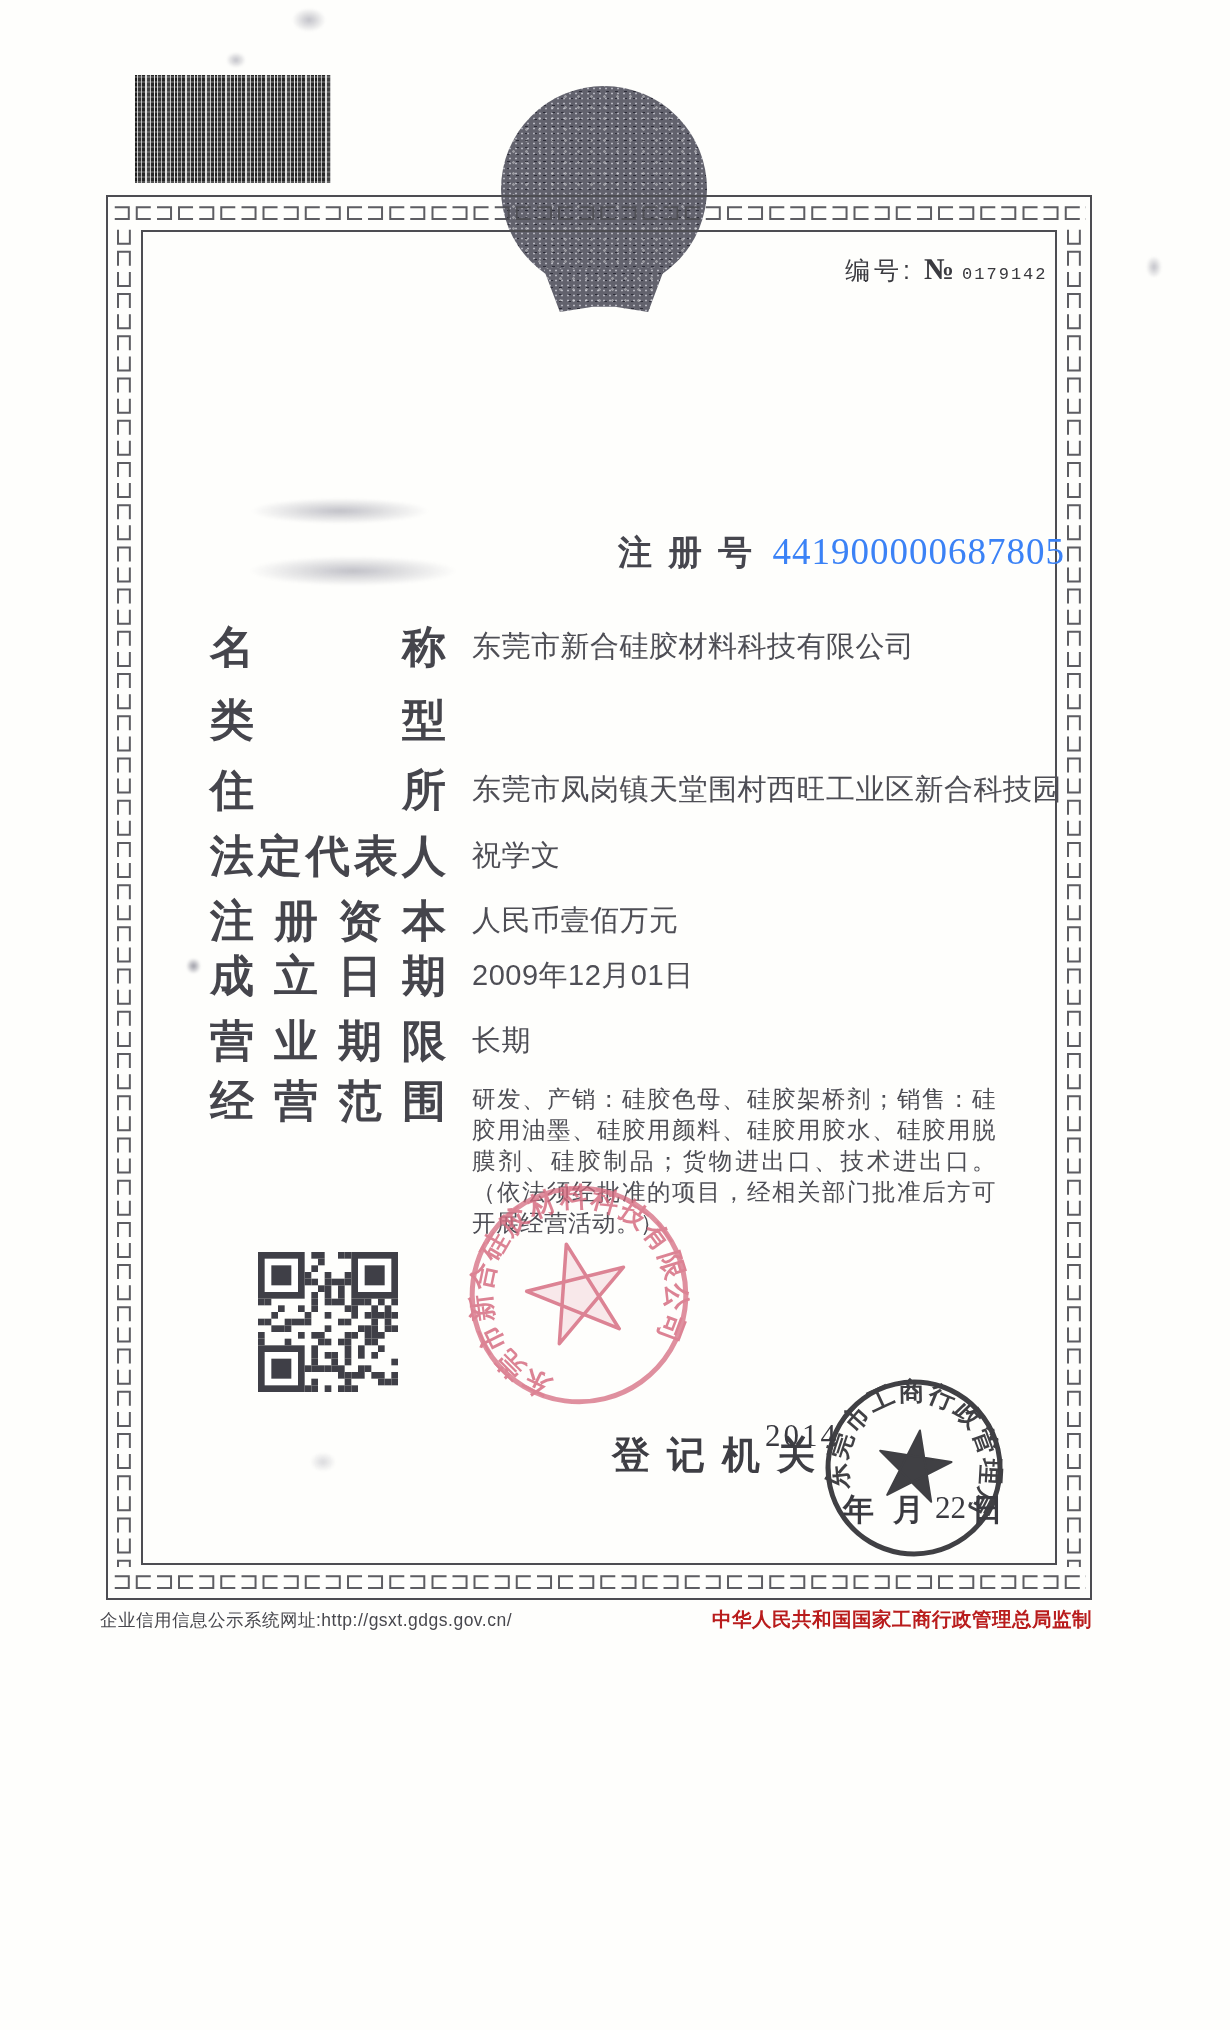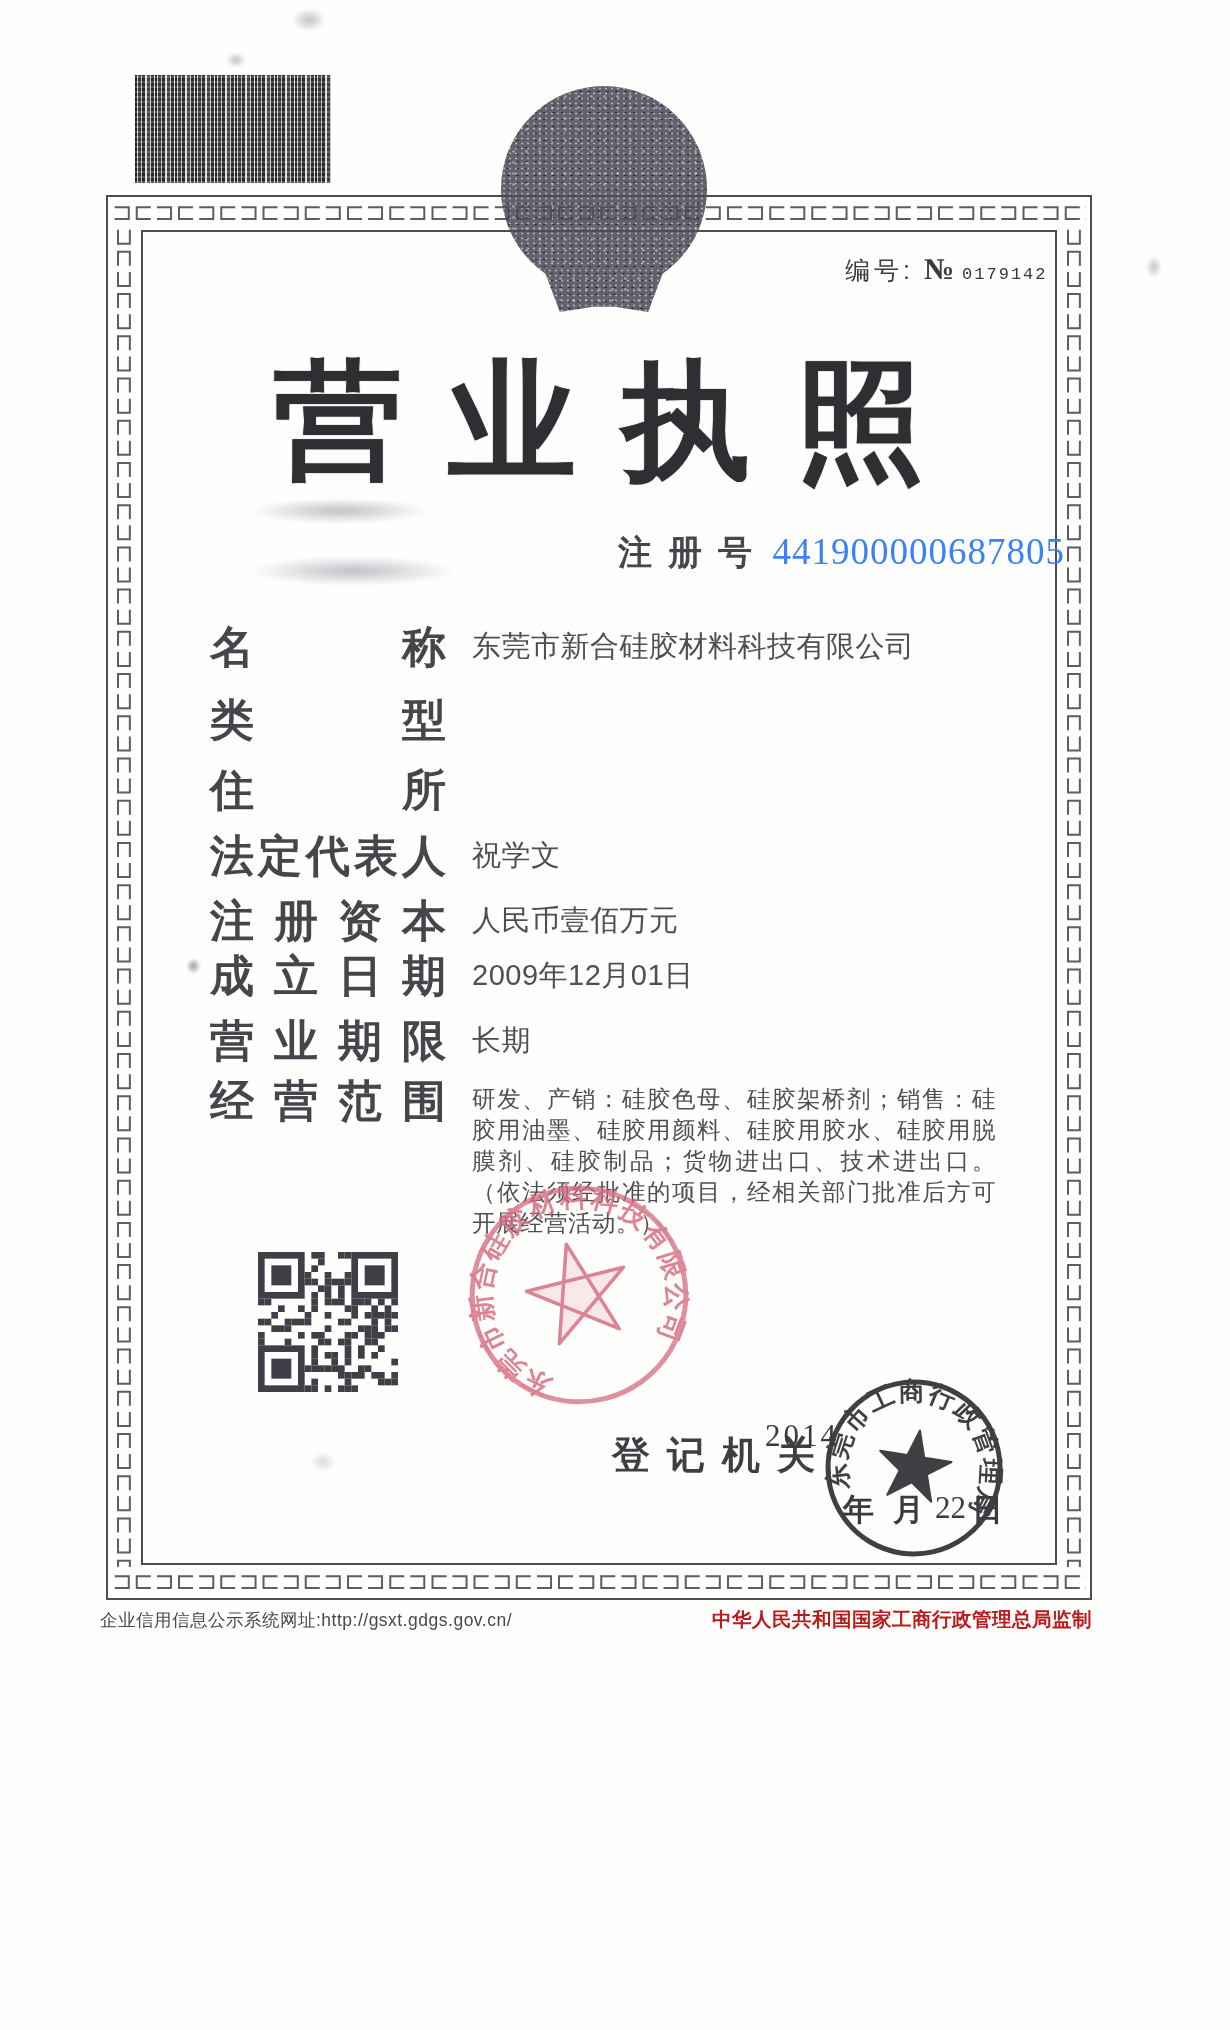--- a/index.html
+++ b/index.html
@@ -112,21 +112,20 @@
     <div class="meander bottom">⊐⊏⊐⊏⊐⊏⊐⊏⊐⊏⊐⊏⊐⊏⊐⊏⊐⊏⊐⊏⊐⊏⊐⊏⊐⊏⊐⊏⊐⊏⊐⊏⊐⊏⊐⊏⊐⊏⊐⊏⊐⊏⊐⊏⊐⊏⊐⊏⊐⊏⊐⊏⊐⊏⊐⊏⊐⊏⊐⊏⊐⊏⊐⊏⊐⊏⊐⊏⊐⊏⊐⊏⊐⊏⊐⊏⊐⊏⊐⊏⊐⊏⊐⊏⊐⊏⊐⊏⊐⊏⊐⊏⊐⊏⊐⊏⊐⊏⊐⊏⊐⊏⊐⊏⊐⊏⊐⊏⊐⊏⊐⊏⊐⊏⊐⊏⊐⊏⊐⊏⊐⊏⊐⊏⊐⊏⊐⊏⊐⊏⊐⊏⊐⊏⊐⊏⊐⊏⊐⊏⊐⊏⊐⊏⊐⊏⊐⊏⊐⊏⊐⊏⊐⊏⊐⊏⊐⊏⊐⊏⊐⊏⊐⊏⊐⊏⊐⊏⊐⊏⊐⊏⊐⊏⊐⊏⊐⊏⊐⊏⊐⊏⊐⊏⊐⊏⊐⊏⊐⊏⊐⊏⊐⊏⊐⊏⊐⊏⊐⊏⊐⊏⊐⊏⊐⊏⊐⊏⊐⊏⊐⊏⊐⊏⊐⊏⊐⊏⊐⊏⊐⊏⊐⊏⊐⊏⊐⊏⊐⊏⊐⊏⊐⊏⊐⊏⊐⊏⊐⊏</div>
     <div class="meander left">⊐⊏⊐⊏⊐⊏⊐⊏⊐⊏⊐⊏⊐⊏⊐⊏⊐⊏⊐⊏⊐⊏⊐⊏⊐⊏⊐⊏⊐⊏⊐⊏⊐⊏⊐⊏⊐⊏⊐⊏⊐⊏⊐⊏⊐⊏⊐⊏⊐⊏⊐⊏⊐⊏⊐⊏⊐⊏⊐⊏⊐⊏⊐⊏⊐⊏⊐⊏⊐⊏⊐⊏⊐⊏⊐⊏⊐⊏⊐⊏⊐⊏⊐⊏⊐⊏⊐⊏⊐⊏⊐⊏⊐⊏⊐⊏⊐⊏⊐⊏⊐⊏⊐⊏⊐⊏⊐⊏⊐⊏⊐⊏⊐⊏⊐⊏⊐⊏⊐⊏⊐⊏⊐⊏⊐⊏⊐⊏⊐⊏⊐⊏⊐⊏⊐⊏⊐⊏⊐⊏⊐⊏⊐⊏⊐⊏⊐⊏⊐⊏⊐⊏⊐⊏⊐⊏⊐⊏⊐⊏⊐⊏⊐⊏⊐⊏⊐⊏⊐⊏⊐⊏⊐⊏⊐⊏⊐⊏⊐⊏⊐⊏⊐⊏⊐⊏⊐⊏⊐⊏⊐⊏⊐⊏⊐⊏⊐⊏⊐⊏⊐⊏⊐⊏⊐⊏⊐⊏⊐⊏⊐⊏⊐⊏⊐⊏⊐⊏⊐⊏⊐⊏⊐⊏⊐⊏⊐⊏⊐⊏⊐⊏⊐⊏⊐⊏⊐⊏⊐⊏</div>
     <div class="meander right">⊐⊏⊐⊏⊐⊏⊐⊏⊐⊏⊐⊏⊐⊏⊐⊏⊐⊏⊐⊏⊐⊏⊐⊏⊐⊏⊐⊏⊐⊏⊐⊏⊐⊏⊐⊏⊐⊏⊐⊏⊐⊏⊐⊏⊐⊏⊐⊏⊐⊏⊐⊏⊐⊏⊐⊏⊐⊏⊐⊏⊐⊏⊐⊏⊐⊏⊐⊏⊐⊏⊐⊏⊐⊏⊐⊏⊐⊏⊐⊏⊐⊏⊐⊏⊐⊏⊐⊏⊐⊏⊐⊏⊐⊏⊐⊏⊐⊏⊐⊏⊐⊏⊐⊏⊐⊏⊐⊏⊐⊏⊐⊏⊐⊏⊐⊏⊐⊏⊐⊏⊐⊏⊐⊏⊐⊏⊐⊏⊐⊏⊐⊏⊐⊏⊐⊏⊐⊏⊐⊏⊐⊏⊐⊏⊐⊏⊐⊏⊐⊏⊐⊏⊐⊏⊐⊏⊐⊏⊐⊏⊐⊏⊐⊏⊐⊏⊐⊏⊐⊏⊐⊏⊐⊏⊐⊏⊐⊏⊐⊏⊐⊏⊐⊏⊐⊏⊐⊏⊐⊏⊐⊏⊐⊏⊐⊏⊐⊏⊐⊏⊐⊏⊐⊏⊐⊏⊐⊏⊐⊏⊐⊏⊐⊏⊐⊏⊐⊏⊐⊏⊐⊏⊐⊏⊐⊏⊐⊏⊐⊏⊐⊏⊐⊏⊐⊏⊐⊏⊐⊏</div>
     <div class="frame-inner"></div>
   </div>
 
   <div class="serial">
     <span class="lbl">编号:</span><span class="nomark">№</span><span class="num">0179142</span>
   </div>
 
-  <div class="title">营业执照</div>
 
   <div class="regline">
     <span class="lbl">注册号</span>
     <span class="num">441900000687805</span>
   </div>
 
   <div class="fields">
     <div class="frow r1">
       <div class="flabel char-justify">
           <span>名</span>
@@ -138,20 +137,21 @@
       <div class="flabel char-justify">
           <span>类</span>
           <span>型</span>
         </div>
     </div>
     <div class="frow r3">
       <div class="flabel char-justify">
           <span>住</span>
           <span>所</span>
         </div>
+      <div class="fvalue">东莞市凤岗镇天堂围村西旺工业区新合科技园</div>
     </div>
     <div class="frow r4">
       <div class="flabel char-justify">
           <span>法</span>
           <span>定</span>
           <span>代</span>
           <span>表</span>
           <span>人</span>
         </div>
       <div class="fvalue">祝学文</div>

